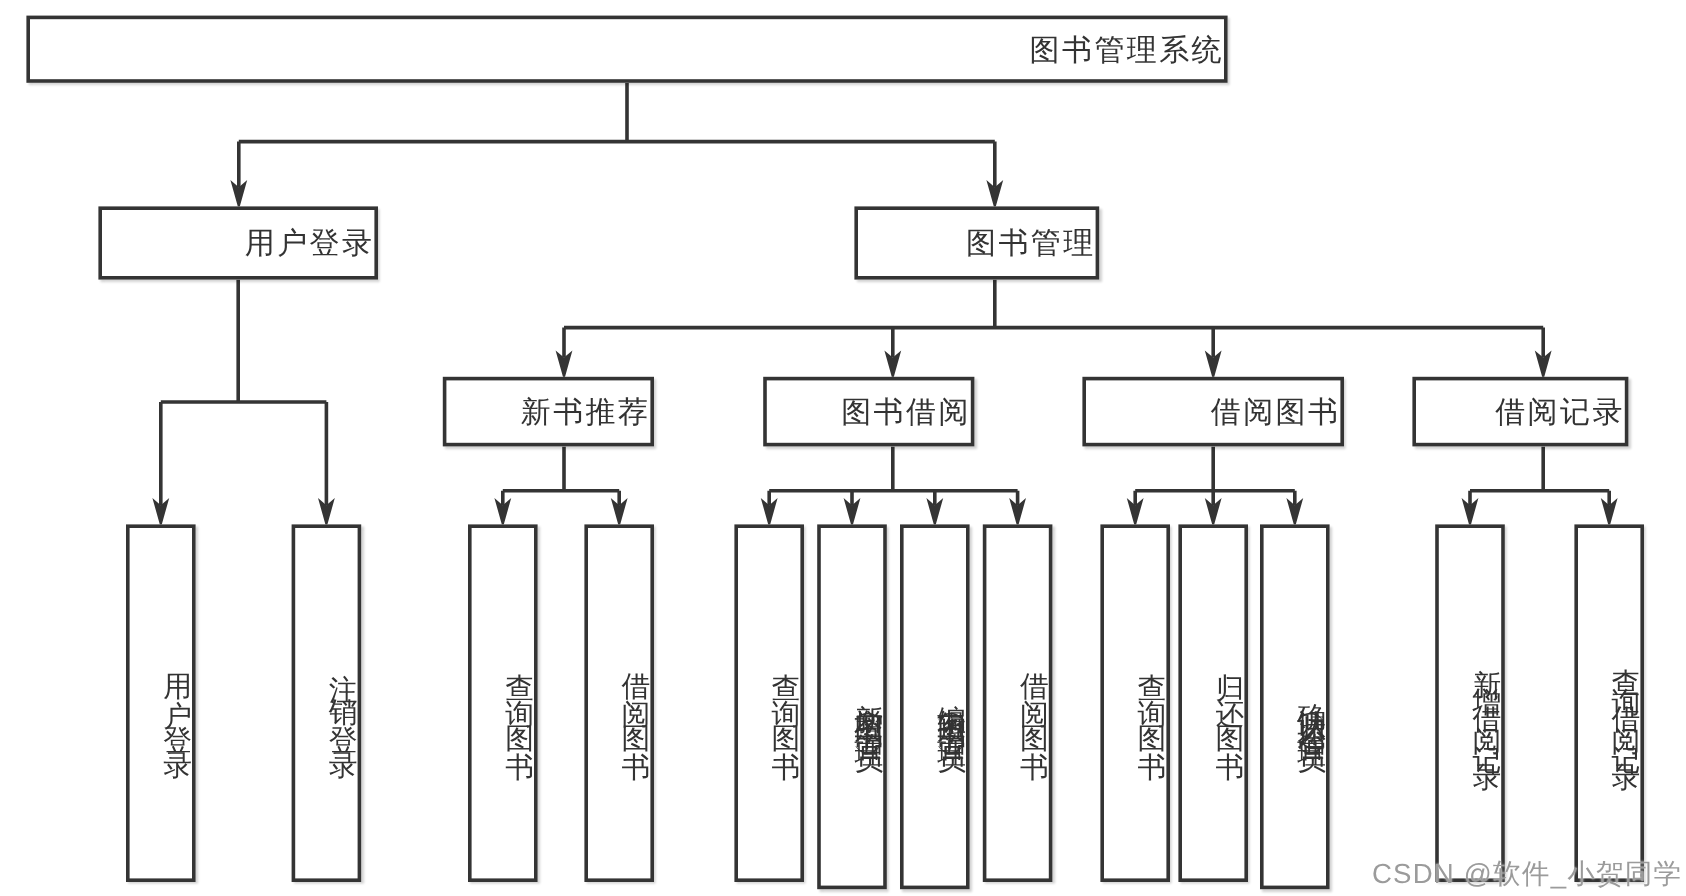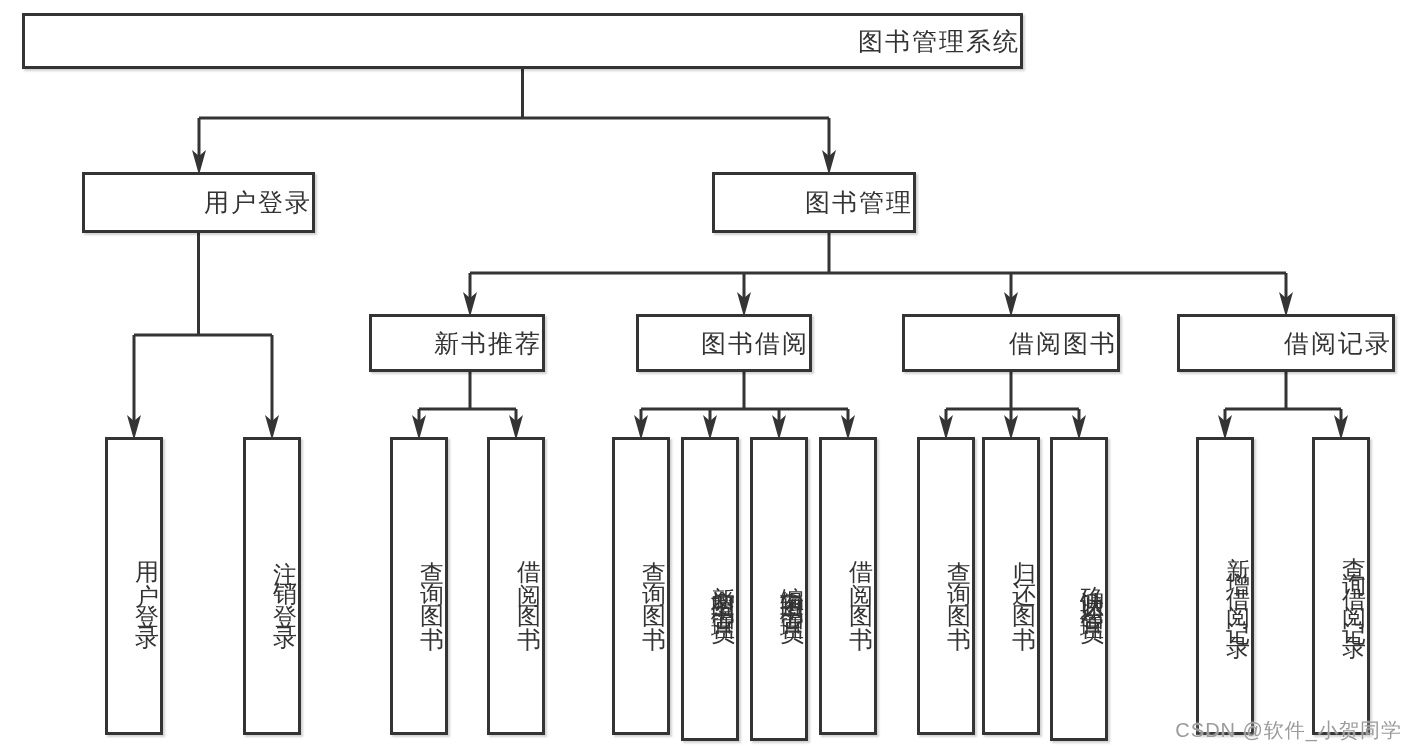--- a/index.html
+++ b/index.html
@@ -33,21 +33,21 @@
     letter-spacing:2px;white-space:nowrap;
   }
   .v-label{
     writing-mode:vertical-rl;
     text-orientation:mixed;
     font-size:24px;color:var(--text);
     line-height:1.1;
   }
   #watermark{
     position:absolute;right:3px;bottom:3px;
-    font-size:20px;color:var(--wm);
+    font-size:23px;color:var(--wm);
     letter-spacing:1px;z-index:6;
     text-shadow:0 0 2px #ffffff;
     margin-left:16px;
   }
 </style>
 </head>
 <body>
 
 <div id="canvas">
 
@@ -122,21 +122,21 @@
 
   <div class="node" style="left:369px;top:314px;width:176px;height:58px">
     <span class="h-label">新书推荐</span>
   </div>
   <div class="node" style="left:636px;top:314px;width:176px;height:58px">
     <span class="h-label">图书借阅</span>
   </div>
   <div class="node" style="left:902px;top:314px;width:218px;height:58px">
     <span class="h-label">借阅图书</span>
   </div>
-  <div class="node" style="left:1177px;top:314px;width:218px;height:58px">
+  <div class="node" style="left:1177px;top:314px;width:180px;height:58px">
     <span class="h-label">借阅记录</span>
   </div>
 
   <div class="node" style="left:105px;top:437px;width:58px;height:298px">
     <span class="v-label" style="letter-spacing: 22px;">用户登录</span>
   </div>
   <div class="node" style="left:243px;top:437px;width:58px;height:298px">
     <span class="v-label" style="letter-spacing: 22px;">注销登录</span>
   </div>
 

